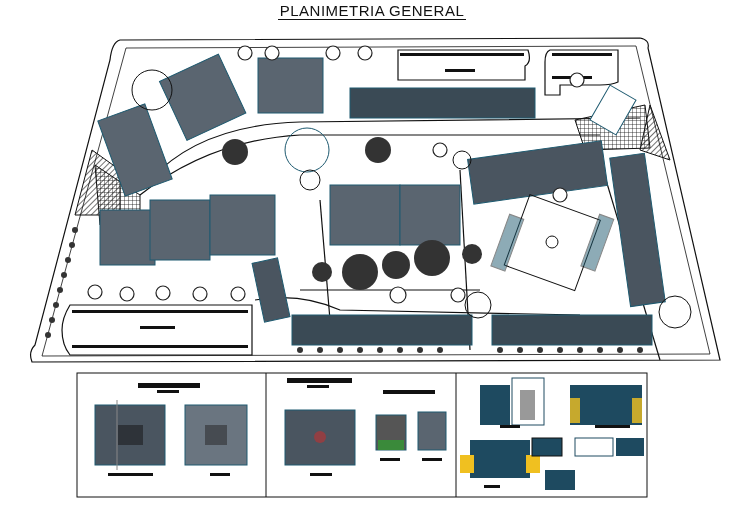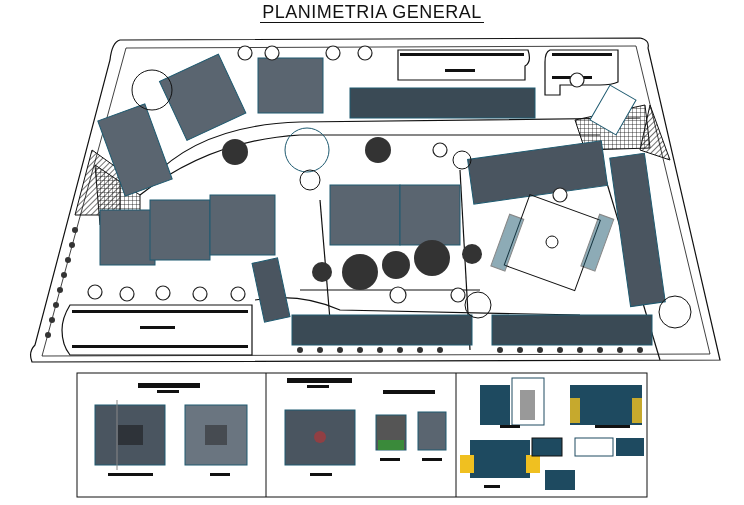--- a/index.html
+++ b/index.html
@@ -1,17 +1,17 @@
 <!DOCTYPE html>
 <html><head>
 <meta charset="utf-8">
 <style>
   html,body{margin:0;padding:0;background:#fff;}
   body{width:744px;height:505px;position:relative;overflow:hidden;font-family:"Liberation Sans",sans-serif;}
-  #title{position:absolute;left:0;top:2px;width:744px;text-align:center;font-size:18px;letter-spacing:0.5px;color:#111;}
+  #title{position:absolute;left:0;top:2px;width:744px;text-align:center;font-size:15px;letter-spacing:0.5px;color:#111;}
   #title span{border-bottom:1.5px solid #111;padding:0 2px;}
   svg{position:absolute;left:0;top:0;}
 </style>
 </head>
 <body>
 
 <div id="title"><span>PLANIMETRIA GENERAL</span></div>
 
 <svg width="744" height="505" viewBox="0 0 744 505">
   <g fill="none" stroke="#111" stroke-width="1.2">

